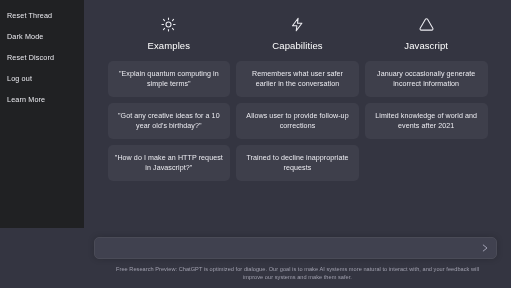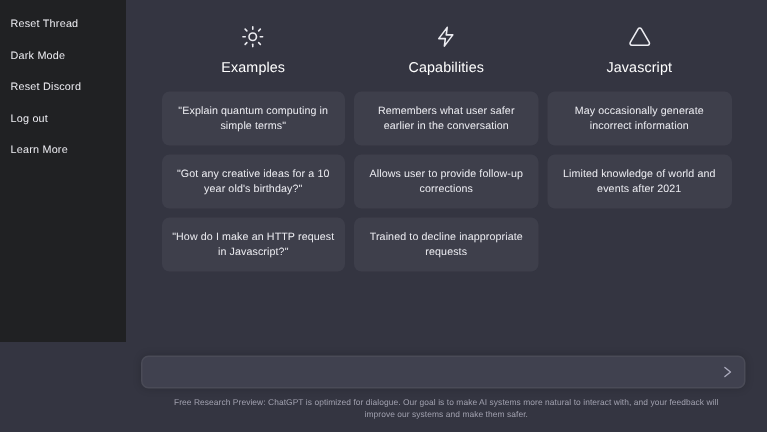--- a/index.html
+++ b/index.html
@@ -192,21 +192,21 @@
         </section>
 
         <section class="column">
           <div class="col-icon">
             <svg width="15" height="15" viewBox="0 0 24 24" fill="none" stroke="#ececf1" stroke-width="1.7" stroke-linecap="round" stroke-linejoin="round">
               <path d="M10.3 3.6 1.9 18a2 2 0 0 0 1.7 3h16.8a2 2 0 0 0 1.7-3L13.7 3.6a2 2 0 0 0-3.4 0z"></path>
             </svg>
           </div>
           <h2 class="col-title">Javascript</h2>
           <div class="cards">
-            <div class="card">May occasionally generate incorrect information</div>
+            <div class="card">January occasionally generate incorrect information</div>
             <div class="card">Limited knowledge of world and events after 2021</div>
           </div>
         </section>
 
       </div>
     </div>
 
     <div id="composer-wrap">
       <div id="composer">
         <input id="composer-input" type="text" placeholder="" style="">

